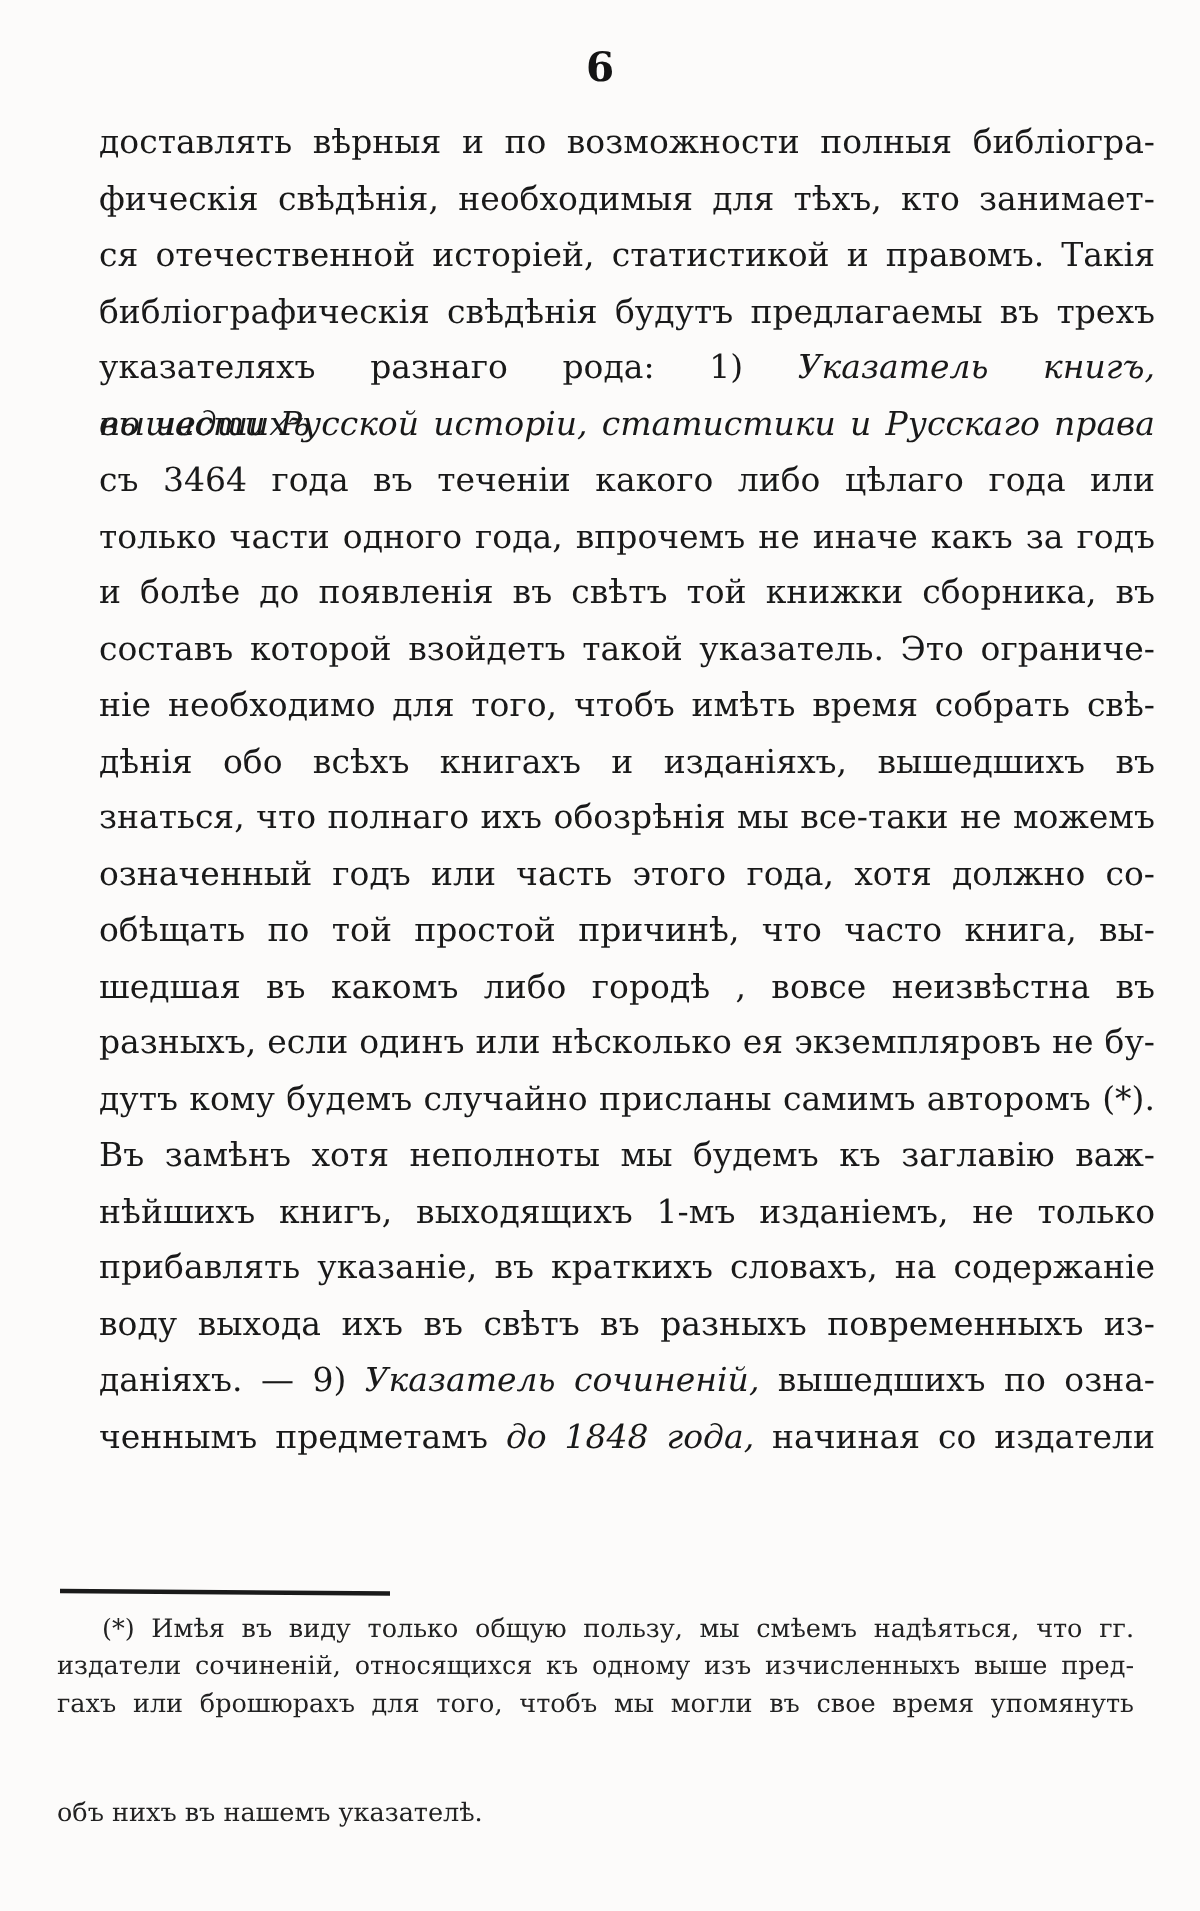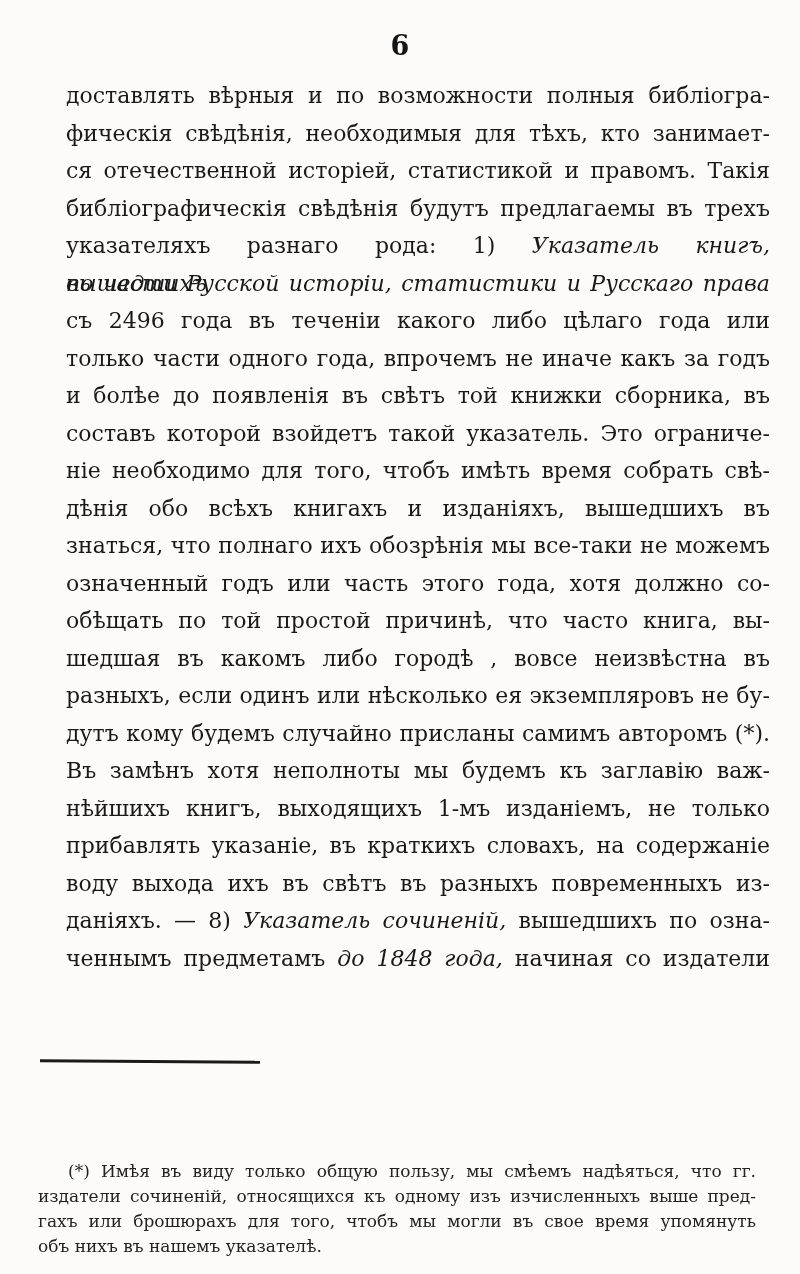--- a/index.html
+++ b/index.html
@@ -37,40 +37,41 @@
     line-height: 37.5px;
   }
   .line {
     text-align: justify;
     text-align-last: justify;
     white-space: nowrap;
     white-space: normal;
   }
   .line.no-just {
     text-align-last: left;
+    margin-top: 48px;
   }
   .line.indent {
     text-indent: 30px;
   }
   .seg-italic {
     font-style: italic;
   }
   .footnote-rule {
     position: absolute;
     left: 40px;
     top: 1060px;
     width: 220px;
     height: 3px;
     background: #1a1a1a;
     transform: rotate(0.4deg);
   }
   .footnote {
     position: absolute;
     left: 38px;
-    top: 1159px;
+    top: 1074px;
     width: 718px;
     font-size: 17px;
     color: #222;
   }
   .footnote .line {
     height: 25px;
     line-height: 25px;
   }
 </style>
 </head>
@@ -78,37 +79,37 @@
 
 <div class="page-number">6</div>
 
 <div class="body-text">
     <div class="line"><span>доставлять вѣрныя и по возможности полныя библіогра-</span></div>
     <div class="line"><span>фическія свѣдѣнія, необходимыя для тѣхъ, кто занимает-</span></div>
     <div class="line"><span>ся отечественной исторіей, статистикой и правомъ. Такія</span></div>
     <div class="line"><span>библіографическія свѣдѣнія будутъ предлагаемы въ трехъ</span></div>
     <div class="line"><span>указателяхъ разнаго рода: 1) </span><span class="seg-italic">Указатель книгъ, вышедшихъ</span></div>
     <div class="line"><span class="seg-italic">по части Русской исторіи, статистики и Русскаго права</span></div>
-    <div class="line"><span>съ 2496 года въ теченіи какого либо цѣлаго года или</span></div>
+    <div class="line"><span>съ 3464 года въ теченіи какого либо цѣлаго года или</span></div>
     <div class="line"><span>только части одного года, впрочемъ не иначе какъ за годъ</span></div>
     <div class="line"><span>и болѣе до появленія въ свѣтъ той книжки сборника, въ</span></div>
     <div class="line"><span>составъ которой взойдетъ такой указатель. Это ограниче-</span></div>
     <div class="line"><span>ніе необходимо для того, чтобъ имѣть время собрать свѣ-</span></div>
     <div class="line"><span>дѣнія обо всѣхъ книгахъ и изданіяхъ, вышедшихъ въ</span></div>
     <div class="line"><span>знаться, что полнаго ихъ обозрѣнія мы все-таки не можемъ</span></div>
     <div class="line"><span>означенный годъ или часть этого года, хотя должно со-</span></div>
     <div class="line"><span>обѣщать по той простой причинѣ, что часто книга, вы-</span></div>
     <div class="line"><span>шедшая въ какомъ либо городѣ , вовсе неизвѣстна въ</span></div>
     <div class="line"><span>разныхъ, если одинъ или нѣсколько ея экземпляровъ не бу-</span></div>
     <div class="line"><span>дутъ кому будемъ случайно присланы самимъ авторомъ (*).</span></div>
     <div class="line"><span>Въ замѣнъ хотя неполноты мы будемъ къ заглавію важ-</span></div>
     <div class="line"><span>нѣйшихъ книгъ, выходящихъ 1-мъ изданіемъ, не только</span></div>
     <div class="line"><span>прибавлять указаніе, въ краткихъ словахъ, на содержаніе</span></div>
     <div class="line"><span>воду выхода ихъ въ свѣтъ въ разныхъ повременныхъ из-</span></div>
-    <div class="line"><span>даніяхъ. — 8) </span><span class="seg-italic">Указатель сочиненій,</span><span> вышедшихъ по озна-</span></div>
+    <div class="line"><span>даніяхъ. — 9) </span><span class="seg-italic">Указатель сочиненій,</span><span> вышедшихъ по озна-</span></div>
     <div class="line"><span>ченнымъ предметамъ </span><span class="seg-italic">до 1848 года,</span><span> начиная со издатели</span></div>
   </div>
 
 <div class="footnote-rule"></div>
 
 <div class="footnote">
     <div class="line indent"><span>(*) Имѣя въ виду только общую пользу, мы смѣемъ надѣяться, что гг.</span></div>
     <div class="line"><span>издатели сочиненій, относящихся къ одному изъ изчисленныхъ выше пред-</span></div>
     <div class="line"><span>гахъ или брошюрахъ для того, чтобъ мы могли въ свое время упомянуть</span></div>
     <div class="line no-just"><span>объ нихъ въ нашемъ указателѣ.</span></div>

